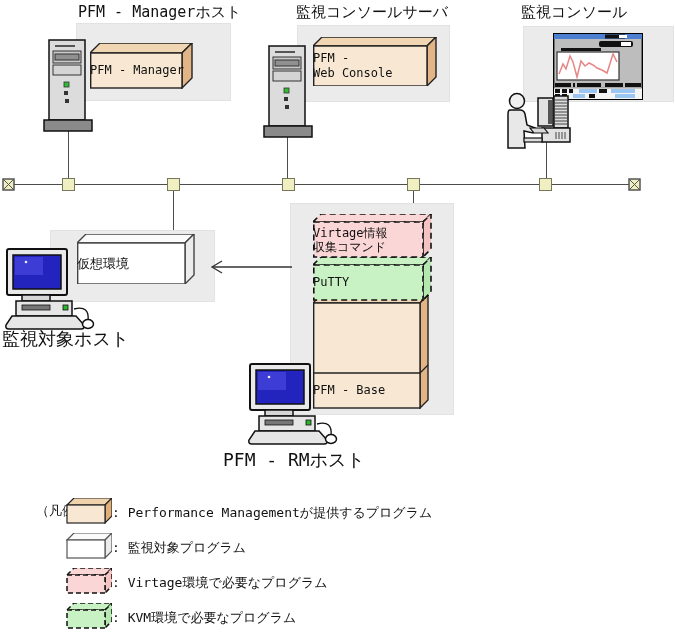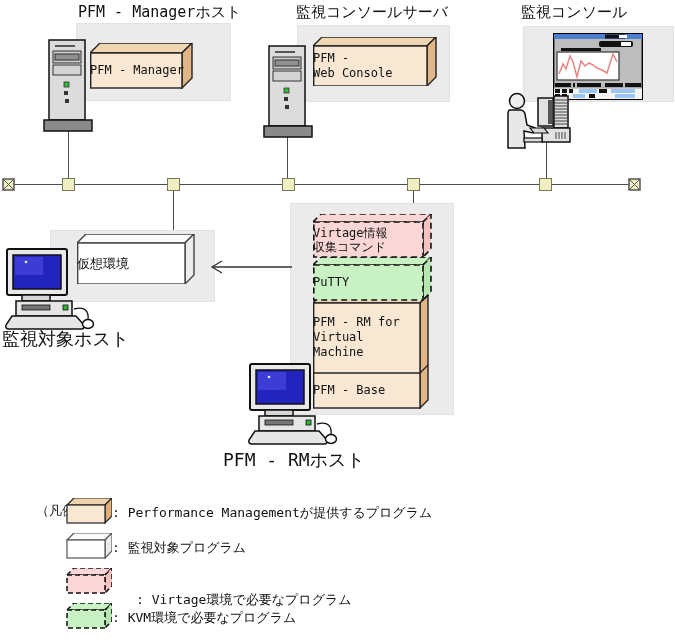--- a/index.html
+++ b/index.html
@@ -166,25 +166,20 @@
     <path d="M12,2 L2,8 L12,14" fill="none" stroke="#333" stroke-width="1.3"></path>
   </svg>
 
   <svg class="abs" style="left:313px; top:295px;" width="116" height="114" viewBox="0 0 116 114">
     <polygon points="0,8 8,0 115,0 107,8" fill="#f0d6b2" stroke="#222" stroke-width="1.4"></polygon>
     <polygon points="107,8 115,0 115,105 107,113" fill="#e2b586" stroke="#222" stroke-width="1.4"></polygon>
     <rect x="0.7" y="8" width="106.3" height="105" fill="#f8e8d3" stroke="#222" stroke-width="1.4"></rect>
     <line x1="0.7" y1="78" x2="107" y2="78" stroke="#222" stroke-width="1.4"></line>
     <line x1="107" y1="78" x2="115" y2="70" stroke="#222" stroke-width="1.2"></line>
   </svg>
-  <div class="boxtext" style="left:313px; top:315px; width:107px; line-height:15px;">
-    <div>PFM - RM for</div>
-    <div>Virtual</div>
-    <div>Machine</div>
-  </div>
   <div class="boxtext" style="left:313px; top:373px; width:107px; height:35px; line-height:35px;">PFM - Base</div>
 
   <svg class="abs" style="left:313px; top:257px;" width="119" height="44" viewBox="0 0 119 44">
     <polygon points="0,8 8,0 118,0 110,8" fill="#c8f2c4" stroke="#111" stroke-width="1.6" stroke-dasharray="6,4"></polygon>
     <polygon points="110,8 118,0 118,35 110,43" fill="#b5e8b0" stroke="#111" stroke-width="1.6" stroke-dasharray="6,4"></polygon>
     <rect x="0.8" y="8" width="109.2" height="35" fill="#c8f2c4" stroke="#111" stroke-width="1.6" stroke-dasharray="6,4"></rect>
   </svg>
   <div class="boxtext" style="left:313px; top:265px; width:109px; height:35px; line-height:35px;">PuTTY</div>
 
   <svg class="abs" style="left:313px; top:214px;" width="119" height="44" viewBox="0 0 119 44">
@@ -221,21 +216,21 @@
     <polygon points="45,7 52,0 52,18 45,25" fill="#ececec" stroke="#555" stroke-width="1.2"></polygon>
     <rect x="7" y="7" width="38" height="18" fill="#ffffff" stroke="#555" stroke-width="1.2"></rect>
   </svg>
   <div class="legend-label" style="left:112px; top:540px;">: 監視対象プログラム</div>
 
   <svg class="abs" style="left:60px; top:568px;" width="52" height="26" viewBox="0 0 52 26">
     <polygon points="7,7 14,0 52,0 45,7" fill="#fbd6d6" stroke="#111" stroke-width="1.5" stroke-dasharray="5,3"></polygon>
     <polygon points="45,7 52,0 52,18 45,25" fill="#f5c2c2" stroke="#111" stroke-width="1.5" stroke-dasharray="5,3"></polygon>
     <rect x="7" y="7" width="38" height="18" fill="#fbd6d6" stroke="#111" stroke-width="1.5" stroke-dasharray="5,3"></rect>
   </svg>
-  <div class="legend-label" style="left:112px; top:592px;margin-left:24px;">: Virtage環境で必要なプログラム</div>
+  <div class="legend-label" style="left:112px; top:575px;">: Virtage環境で必要なプログラム</div>
 
   <svg class="abs" style="left:60px; top:603px;" width="52" height="26" viewBox="0 0 52 26">
     <polygon points="7,7 14,0 52,0 45,7" fill="#c8f2c4" stroke="#111" stroke-width="1.5" stroke-dasharray="5,3"></polygon>
     <polygon points="45,7 52,0 52,18 45,25" fill="#b5e8b0" stroke="#111" stroke-width="1.5" stroke-dasharray="5,3"></polygon>
     <rect x="7" y="7" width="38" height="18" fill="#c8f2c4" stroke="#111" stroke-width="1.5" stroke-dasharray="5,3"></rect>
   </svg>
   <div class="legend-label" style="left:112px; top:610px;">: KVM環境で必要なプログラム</div>
 
 </div>
 

